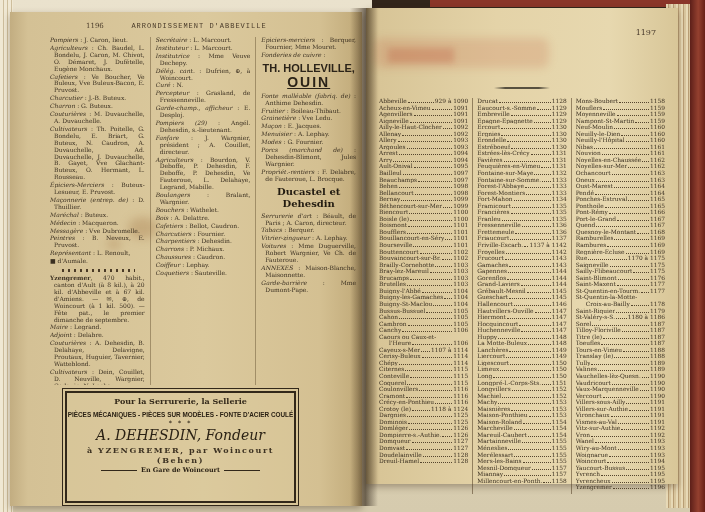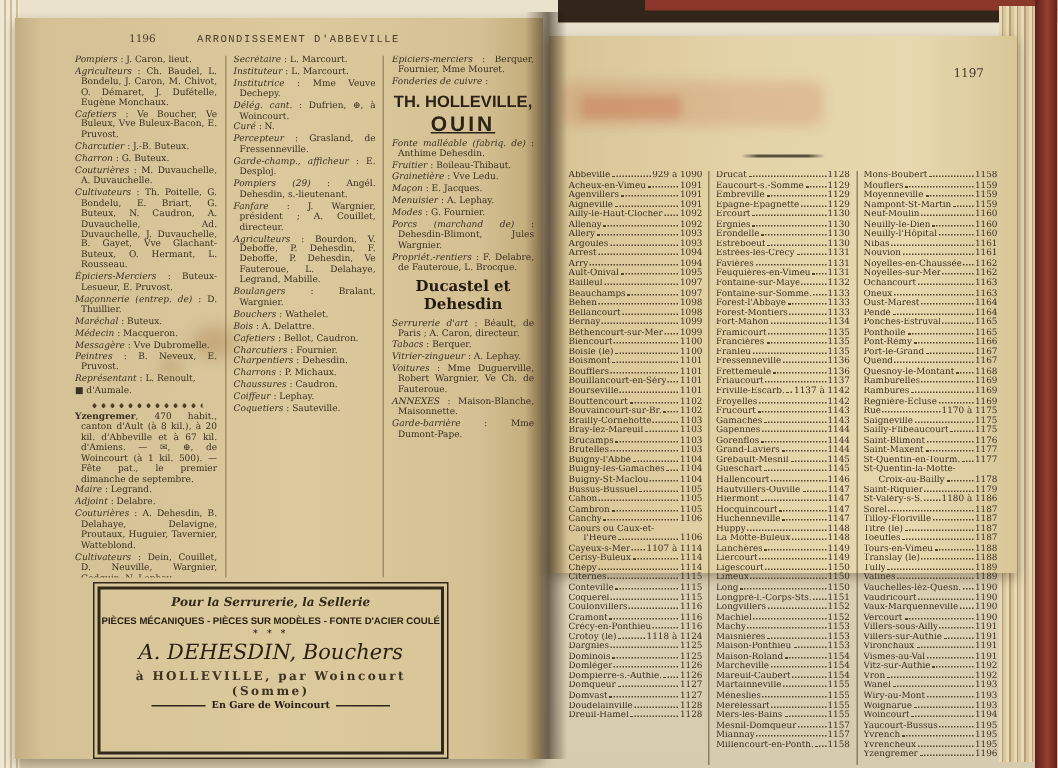--- a/index.html
+++ b/index.html
@@ -12,21 +12,21 @@
   .cover-right{position:absolute;right:0;top:0;width:15px;height:512px;
                background:linear-gradient(90deg,#5d1f19,#94402f 55%,#691f16);}
   .fore-edge{position:absolute;right:11px;top:4px;width:28px;height:504px;
              background:repeating-linear-gradient(90deg,#e7d9b6 0 2px,#b89d74 2px 3px,#d8c59d 3px 5px);}
   .left-edge{position:absolute;left:0;top:0;width:13px;height:512px;
              background:repeating-linear-gradient(90deg,#f0e8d3 0 3px,#cebe9c 3px 4px);}
   
   .page{position:absolute;box-shadow:0 3px 7px rgba(60,40,20,.35);}
   .page-left{left:10px;top:12px;width:352px;height:494px;
              background:linear-gradient(90deg,#c2ad81 0,#d4c195 18px,#dbc99d 55%,#d4c092 88%,#bfa877 100%);}
-  .page-right{left:366px;top:24px;width:312px;height:358px;
+  .page-right{left:366px;top:8px;width:312px;height:476px;
               background:linear-gradient(90deg,#bca677 0,#d8c597 14px,#e4d3a8 42%,#e7d8af 78%,#d8c698 100%);}
   .gutter{position:absolute;left:350px;top:8px;width:28px;height:498px;z-index:6;pointer-events:none;
           background:linear-gradient(90deg,rgba(50,33,15,0) 0,rgba(50,33,15,.40) 38%,rgba(28,17,7,.55) 55%,rgba(50,33,15,0) 100%);}
   
   .spot{position:absolute;border-radius:50%;pointer-events:none;}
   .s1{left:118px;top:205px;width:30px;height:22px;background:rgba(150,100,50,.28);filter:blur(5px);}
   .s2{left:96px;top:226px;width:16px;height:12px;background:rgba(150,100,50,.22);filter:blur(4px);}
   .ghost{position:absolute;pointer-events:none;}
   .g1{left:8px;top:30px;width:175px;height:30px;background:rgba(182,55,30,.15);filter:blur(4px);border-radius:8px;}
   .g2{left:22px;top:40px;width:66px;height:15px;background:rgba(182,55,30,.22);filter:blur(3px);}
@@ -44,21 +44,21 @@
   .wavy{height:3px;margin:4px 10px 3px;background:radial-gradient(circle at 3px 1.5px,#4a3a26 1.2px,rgba(0,0,0,0) 1.5px) repeat-x;background-size:6px 3px;}
   .adbig{text-align:center;font-family:"Liberation Sans","DejaVu Sans",sans-serif;font-weight:bold;color:#2b2318;text-indent:0;}
   .a1{font-size:11px;line-height:13px;margin-top:3px;}
   .a2{font-size:14px;line-height:15px;letter-spacing:1px;}
   .a3{font-size:14px;line-height:15px;letter-spacing:2px;margin-bottom:3px;text-decoration:underline;}
   .boldad{text-align:center;font-weight:bold;font-size:10px;line-height:12px;margin:3px 0;color:#221b10;}
   
   .adbox{position:absolute;left:52px;top:376px;width:231px;height:112px;border:1px solid #32281a;padding:2px;background:rgba(220,202,158,.35);}
   .adbox-inner{border:2px solid #32281a;height:100%;box-sizing:border-box;color:#2a2114;}
   .ad-l1{font-size:15px;font-weight:bold;text-align:center;margin-top:5px;letter-spacing:.3px;}
-  .ad-l2{font-size:8px;font-weight:bold;font-style:italic;text-align:center;margin-top:3px;color:#33291a;}
+  .ad-l2{font-size:8px;font-weight:bold;text-align:center;margin-top:3px;color:#33291a;}
   .ad-l3{font-size:6.4px;font-weight:bold;text-align:center;font-family:"Liberation Sans",sans-serif;margin-top:5px;}
   .ad-stars{text-align:center;font-size:6px;font-weight:bold;letter-spacing:2px;margin-top:1px;}
   .ad-l4{font-size:14px;font-style:italic;text-align:center;margin-top:1px;}
   .ad-l5{font-size:8px;text-align:center;letter-spacing:1.6px;margin-top:2px;font-weight:bold;color:#3d3222;}
   .ad-l6{font-size:6.4px;font-weight:bold;text-align:center;margin-top:1px;}
   .ad-l6 .rule{display:inline-block;width:36px;height:1px;background:#32281a;vertical-align:middle;margin:0 4px;}
   
   .rp-num{position:absolute;top:20px;right:22px;font-size:8px;color:#46382a;}
   .rp-title{position:absolute;top:33px;left:0;width:100%;text-align:center;color:#3c362b;font-weight:bold;letter-spacing:2px;}
   .tw1,.tw3{font-size:16.5px;}
@@ -160,22 +160,22 @@
           <p class="ent"><i class="ld">Voitures </i>: Mme Duguerville, Robert Wargnier, Ve Ch. de Fauteroue.</p>
           <p class="ent"><i class="ld">ANNEXES </i>: Maison-Blanche, Maisonnette.</p>
           <p class="ent"><i class="ld">Garde-barrière </i>: Mme Dumont-Pape.</p>
         </div>
     </div>
     <div class="adbox">
       <div class="adbox-inner">
         <div class="ad-l2">Pour la Serrurerie, la Sellerie</div>
         <div class="ad-l3">PIÈCES MÉCANIQUES - PIÈCES SUR MODÈLES - FONTE D'ACIER COULÉ</div>
         <div class="ad-stars">* * *</div>
-        <div class="ad-l4">A. DEHESDIN, Bouchers</div>
-        <div class="ad-l5">à HOLLEVILLE, par Woincourt (Somme)</div>
+        <div class="ad-l4">A. DEHESDIN, Fondeur</div>
+        <div class="ad-l5">à YZENGREMER, par Woincourt (Behen)</div>
         <div class="ad-l6">
           <span class="rule"></span><span>En Gare de Woincourt</span><span class="rule"></span>
         </div>
       </div>
     </div>
   </div>
 
   <div class="gutter"></div>
 
   <div class="page page-right">

